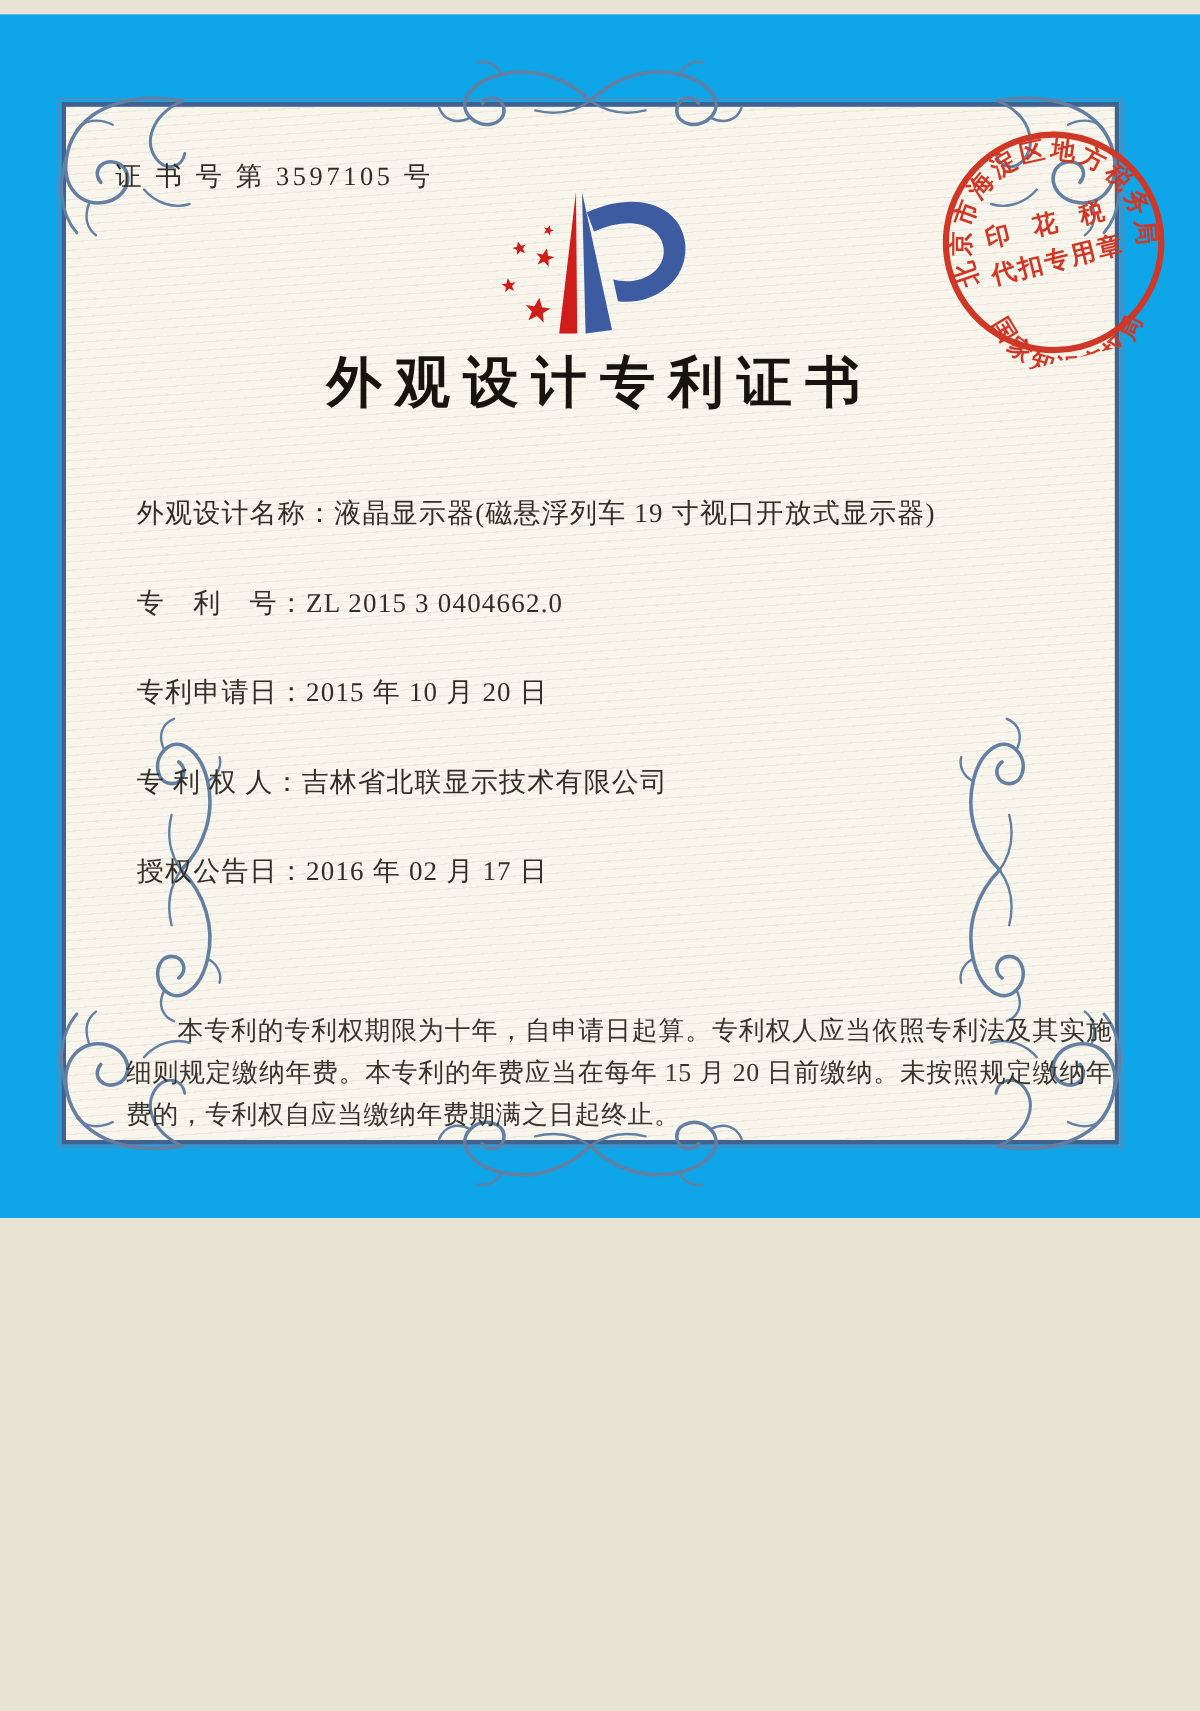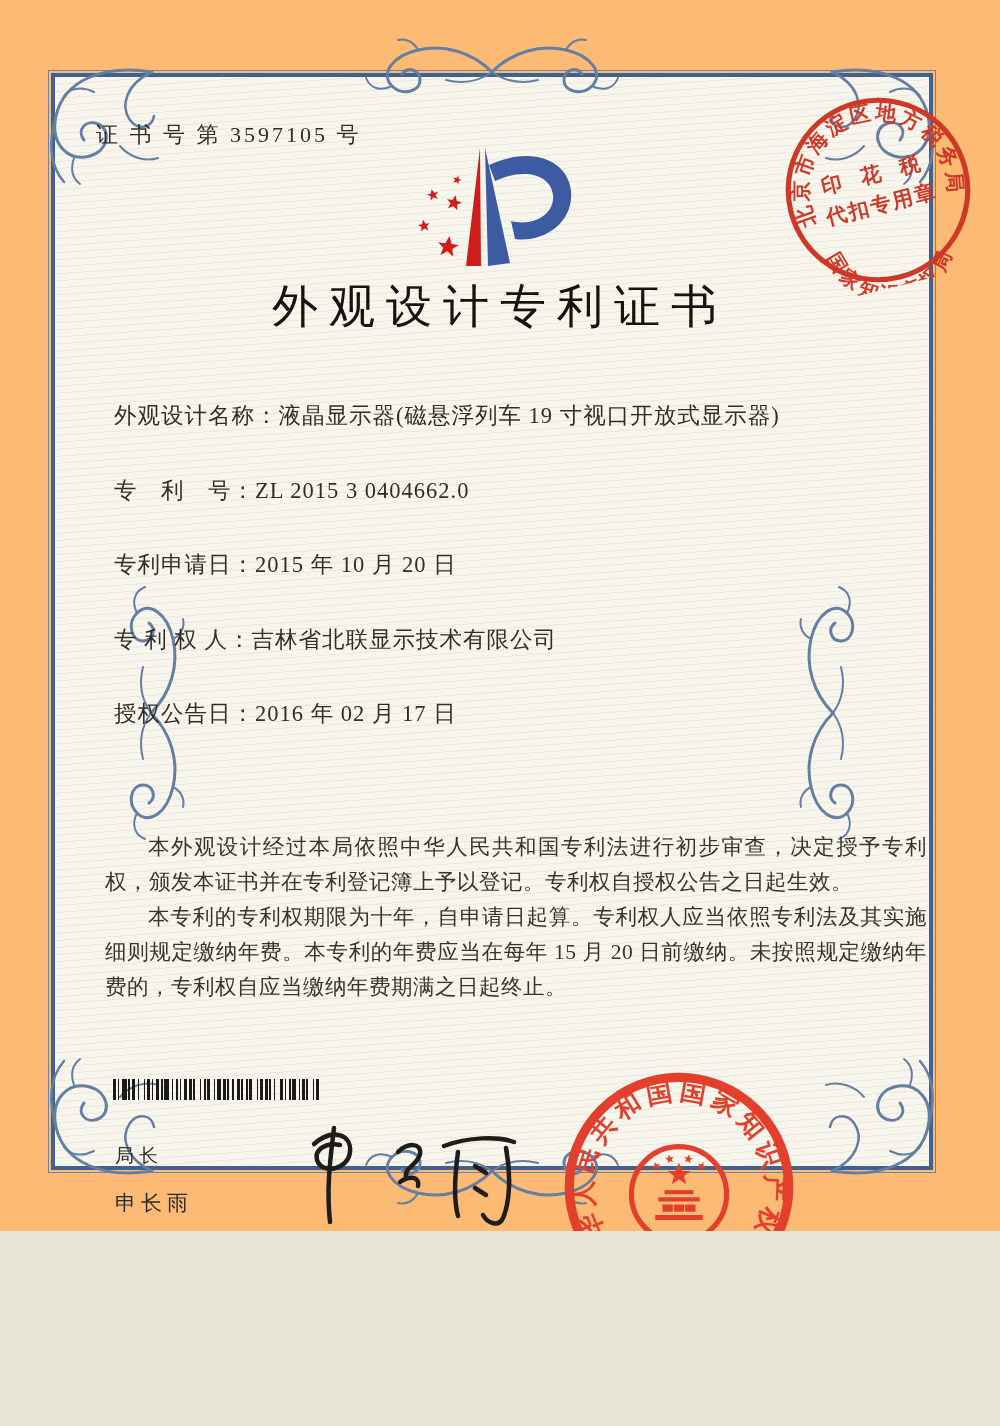--- a/index.html
+++ b/index.html
@@ -1,18 +1,18 @@
 <!DOCTYPE html>
 <html><head>
 <meta charset="utf-8">
 <style>
   html,body{margin:0;padding:0;background:#e8e4d4;}
   .page{
-    position:relative;width:1000px;height:1231px;margin:0 auto;
-    background:#fdba74;
+    position:relative;width:1000px;height:1003px;margin:12px auto;
+    background:#0ea5e9;
     font-family:"Liberation Serif","DejaVu Serif",serif;
     color:#33322d;overflow:hidden;
   }
   
   .frame{
     position:absolute;left:48px;top:70px;right:64px;bottom:58px;
     border:1px solid #6b85a8;padding:2px;z-index:1;
   }
   .frame-inner{
     width:100%;height:100%;box-sizing:border-box;
@@ -20,21 +20,21 @@
     background:
       repeating-linear-gradient(176deg, rgba(150,148,138,0.13) 0 1px, transparent 1px 7px),
       #f8f6ec;
   }
   .orn{position:absolute;z-index:2;pointer-events:none;}
   
   .cert-number{position:absolute;left:96px;top:120px;font-size:22px;letter-spacing:3px;color:#2e2d28;z-index:3;}
   .logo{position:absolute;left:383px;top:143px;z-index:3;}
   .title{
     position:absolute;left:0;top:276px;width:100%;text-align:center;
-    font-size:46px;font-weight:normal;letter-spacing:11px;color:#15140f;z-index:3;
+    font-size:46px;font-weight:bold;letter-spacing:11px;color:#15140f;z-index:3;
   }
   .fields{position:absolute;left:114px;top:400px;width:800px;z-index:3;}
   .field{height:74.5px;font-size:22.5px;line-height:32px;letter-spacing:1px;color:#2f2e28;}
   .paragraphs{
     position:absolute;left:105px;top:830px;width:822px;z-index:3;
     font-size:21.5px;line-height:35px;text-align:justify;color:#36342e;letter-spacing:0.5px;
   }
   .paragraphs p{margin:0;text-indent:2em;}
   .barcode{
     position:absolute;left:113px;top:1079px;width:264px;height:21px;z-index:3;
@@ -155,21 +155,20 @@
     </div>
     <div class="field">
       <span>专 利 权 人：</span><span>吉林省北联显示技术有限公司</span>
     </div>
     <div class="field">
       <span>授权公告日：</span><span>2016 年 02 月 17 日</span>
     </div>
   </div>
 
   <div class="paragraphs">
-    <p>本外观设计经过本局依照中华人民共和国专利法进行初步审查，决定授予专利权，颁发本证书并在专利登记簿上予以登记。专利权自授权公告之日起生效。</p>
     <p>本专利的专利权期限为十年，自申请日起算。专利权人应当依照专利法及其实施细则规定缴纳年费。本专利的年费应当在每年 15 月 20 日前缴纳。未按照规定缴纳年费的，专利权自应当缴纳年费期满之日起终止。</p>
   </div>
 
   <div class="barcode" id="barcode">
       <div class="bar" style="width: 3.1px; flex: 0 0 auto;"></div>
       <div class="sp" style="width: 1.55px; flex: 0 0 auto;"></div>
       <div class="bar" style="width: 1.55px; flex: 0 0 auto;"></div>
       <div class="sp" style="width: 3.1px; flex: 0 0 auto;"></div>
       <div class="bar" style="width: 4.65px; flex: 0 0 auto;"></div>
       <div class="sp" style="width: 1.55px; flex: 0 0 auto;"></div>

